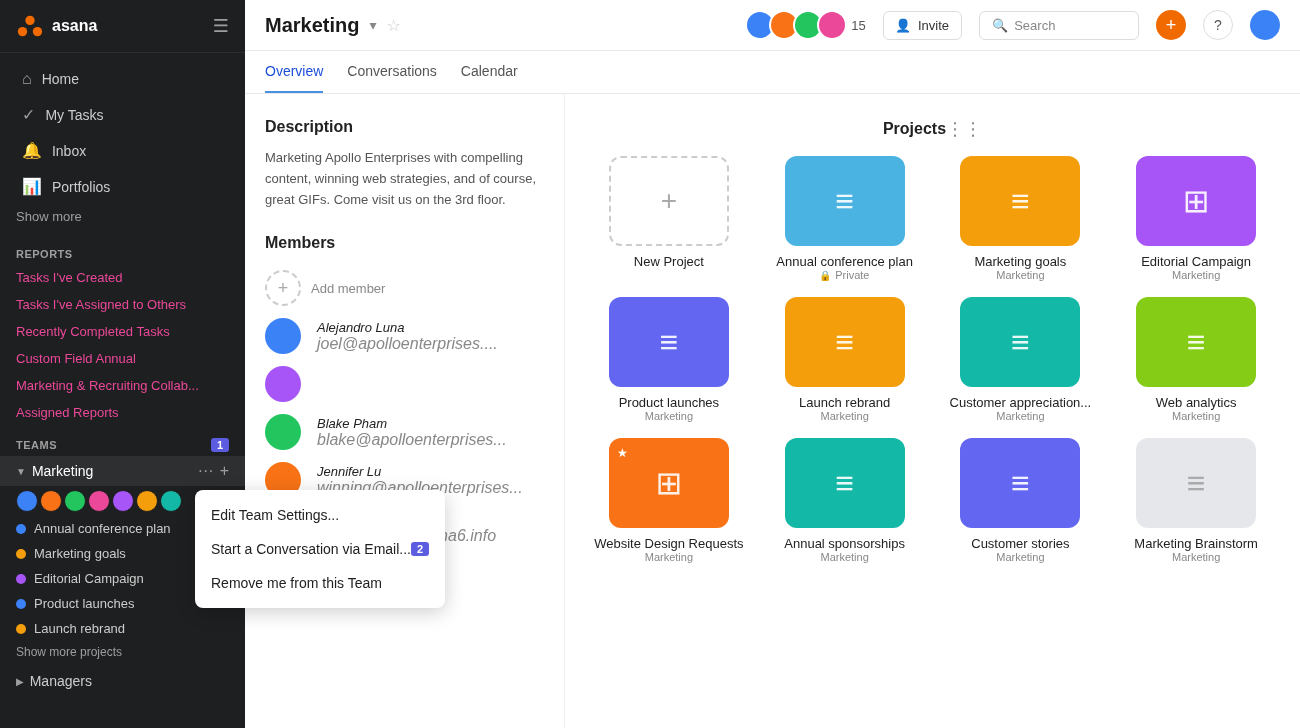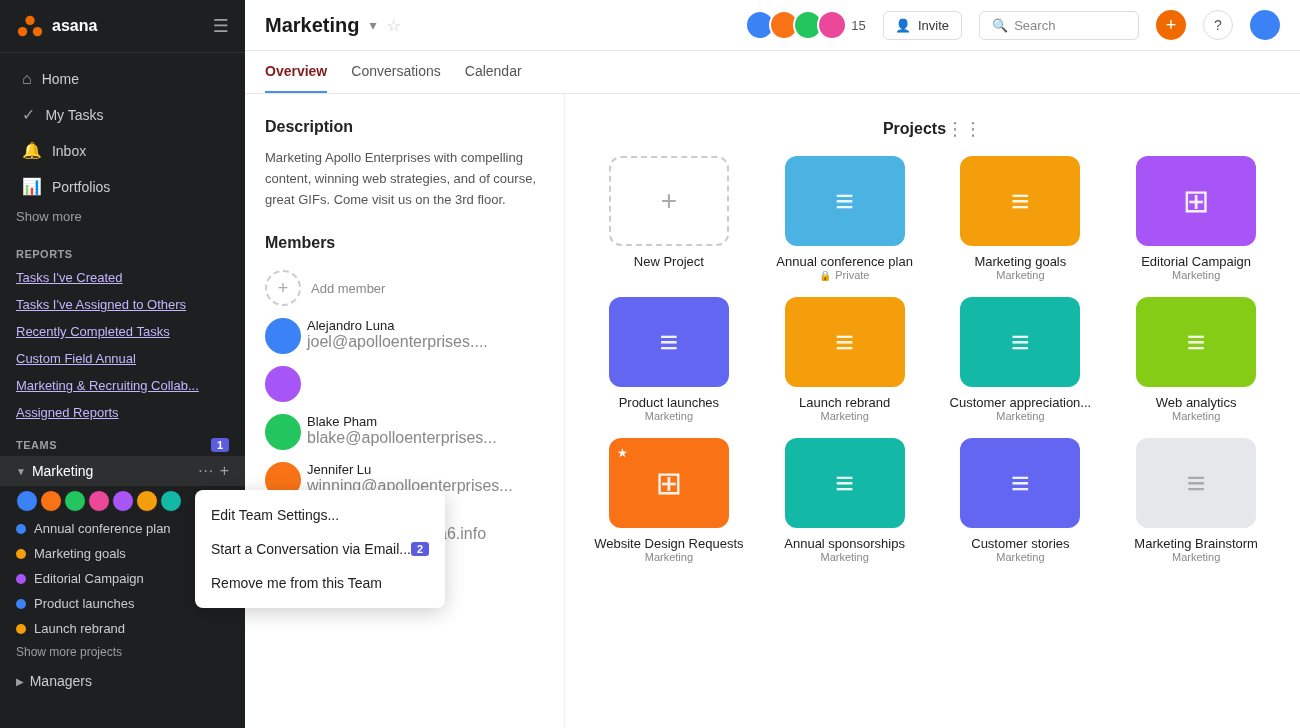--- a/index.html
+++ b/index.html
@@ -48,24 +48,23 @@
       border-radius: 4px;
       margin: 1px 6px;
     }
     .nav-item .icon { font-size: 16px; color: #9e9e9e; }
     .show-more { color: #9e9e9e; font-size: 13px; padding: 4px 16px; cursor: pointer; }
     .section-header { color: #9e9e9e; font-size: 11px; font-weight: 600; text-transform: uppercase; padding: 12px 16px 4px; letter-spacing: 0.5px; }
     .report-item {
       display: flex;
       align-items: center;
       padding: 6px 16px;
-      color: #c4b5fd;
+      color: #ec4899;
       cursor: pointer;
       font-size: 13px;
-      text-decoration: underline;
     }
     .teams-header {
       display: flex;
       align-items: center;
       justify-content: space-between;
       padding: 12px 16px 4px;
     }
     .teams-label { color: #9e9e9e; font-size: 11px; font-weight: 600; text-transform: uppercase; letter-spacing: 0.5px; }
     .teams-badge {
       background: #5c5ce0;
@@ -246,21 +245,21 @@
       border-bottom: 1px solid #e8e8e8;
       flex-shrink: 0;
     }
     .tab {
       padding: 12px 0;
       font-size: 14px;
       color: #555;
       cursor: pointer;
       border-bottom: 2px solid transparent;
     }
-    .tab.active { color: #7f1d1d; border-bottom-color: #4a90e2; font-weight: 700; }
+    .tab.active { color: #1d4ed8; border-bottom-color: #4a90e2; font-weight: 400; }
 
     
     .content-area {
       display: flex;
       flex: 1;
       overflow: hidden;
     }
     .left-panel {
       width: 320px;
       flex-shrink: 0;
@@ -286,23 +285,24 @@
       border-radius: 50%;
       border: 2px dashed #ccc;
       display: flex;
       align-items: center;
       justify-content: center;
       color: #aaa;
       font-size: 18px;
     }
     .member-row {
       display: flex;
-      align-items: flex-start;
-      gap: 6px;
+      align-items: center;
+      gap: 16px;
       padding: 6px 0;
+      font-style: italic;
     }
     .member-av {
       width: 36px;
       height: 36px;
       border-radius: 50%;
       flex-shrink: 0;
     }
     .member-info .name { font-size: 13px; font-weight: 500; color: #222; }
     .member-info .email { font-size: 16px; color: #888; }
     .see-all { font-size: 12px; color: #888; margin-top: 8px; cursor: pointer; }

